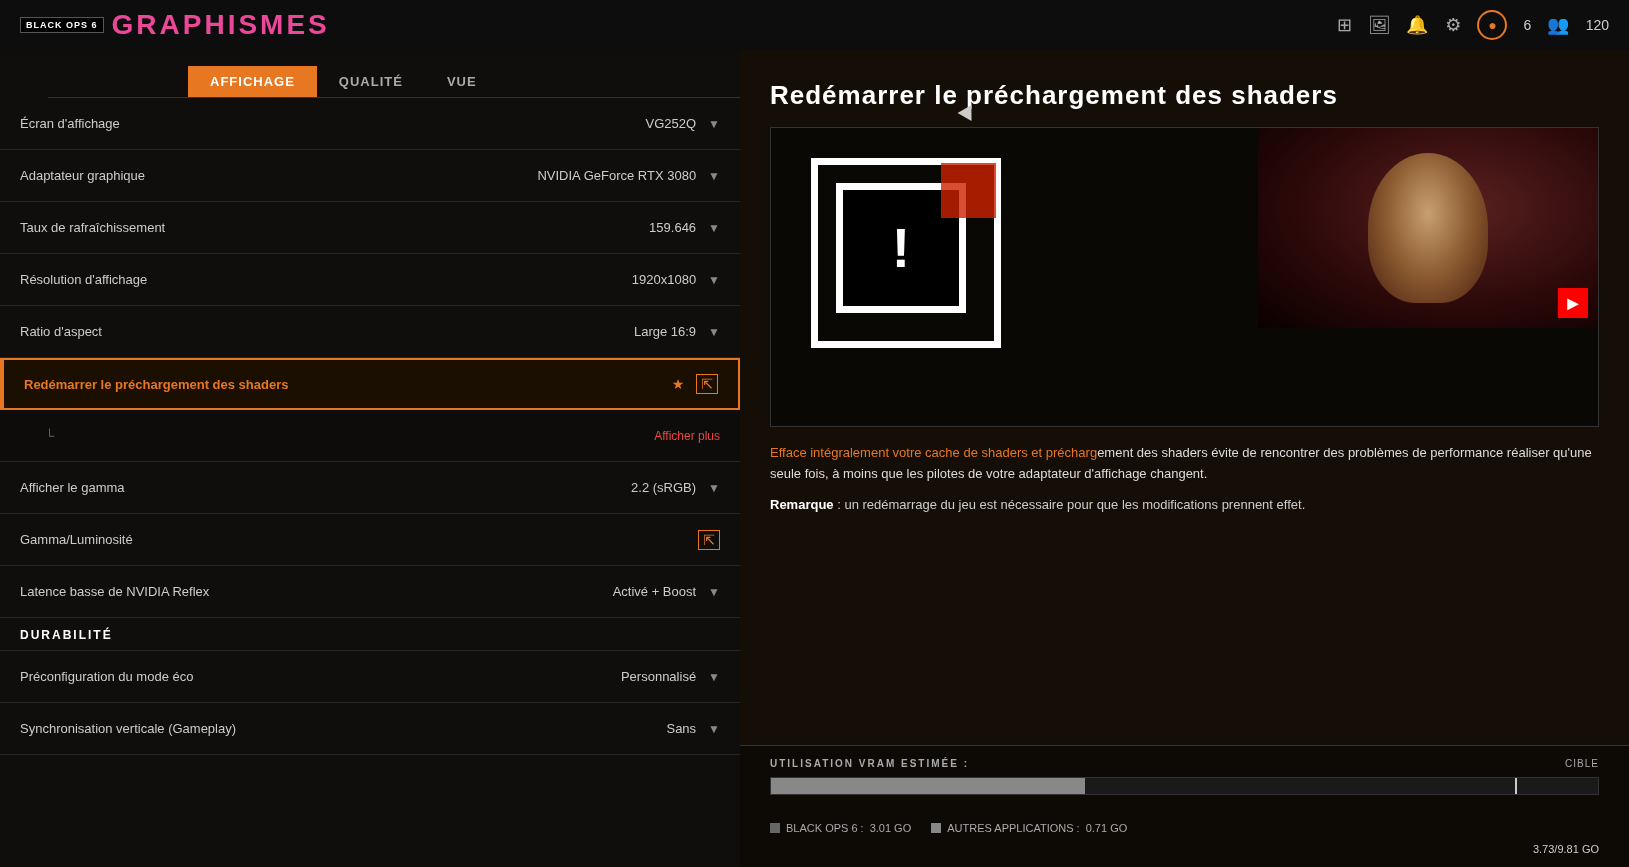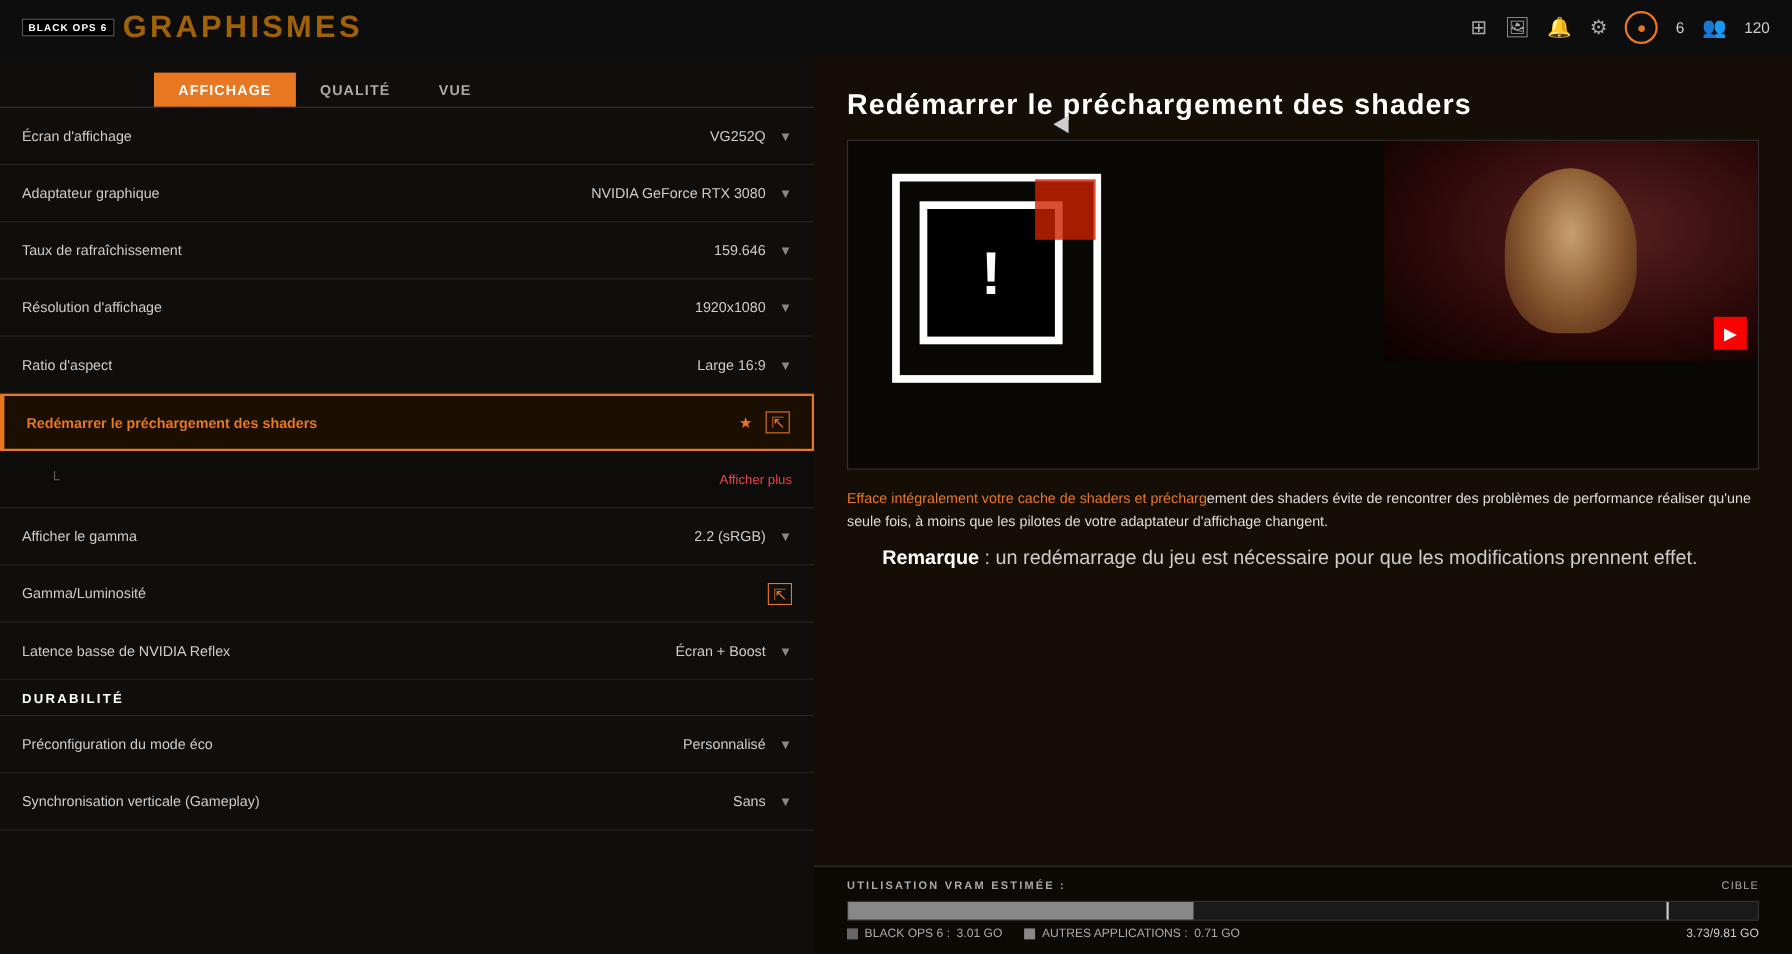--- a/index.html
+++ b/index.html
@@ -37,21 +37,21 @@
       border: 1px solid #555;
       padding: 2px 5px;
       font-size: 9px;
       font-weight: bold;
       color: #fff;
       letter-spacing: 1px;
     }
     .page-title {
       font-size: 28px;
       font-weight: 900;
-      color: #a16207;
+      color: #ec4899;
       letter-spacing: 3px;
       text-transform: uppercase;
     }
     .header-right {
       display: flex;
       align-items: center;
       gap: 16px;
     }
     .header-icon {
       color: #aaa;
@@ -86,20 +86,21 @@
       flex-direction: column;
     }
 
     
     .tabs {
       display: flex;
       padding: 16px 20px 0 140px;
       gap: 0;
       border-bottom: 1px solid #333;
       background: #0f0e0c;
+      margin-left: 48px;
     }
     .tab {
       padding: 8px 22px;
       font-size: 13px;
       font-weight: bold;
       letter-spacing: 1px;
       text-transform: uppercase;
       cursor: pointer;
       color: #aaa;
       background: transparent;
@@ -272,24 +273,23 @@
     
     .description-text {
       font-size: 13px;
       color: #ddd;
       line-height: 1.6;
     }
     .description-text .highlight {
       color: #e87722;
     }
     .note-text {
-      font-size: 18px;
+      font-size: 13px;
       color: #ccc;
       margin-top: 12px;
-      margin-left: 32px;
     }
     .note-text .note-label {
       font-weight: bold;
       color: #fff;
     }
 
     
     .vram-section {
       position: absolute;
       bottom: 0;
@@ -350,20 +350,21 @@
       color: #aaa;
     }
     .vram-dot {
       width: 10px;
       height: 10px;
       background: #666;
     }
     .vram-total {
       font-size: 11px;
       color: #ccc;
+      margin-top: 42px;
     }
 
     
     .cursor {
       position: absolute;
       top: 108px;
       left: 960px;
       width: 0;
       height: 0;
       border-left: 8px solid transparent;
@@ -475,21 +476,21 @@
     <div class="setting-row">
       <span class="setting-label">Gamma/Luminosité</span>
       <div class="setting-value">
         <span class="expand-icon">⇱</span>
       </div>
     </div>
 
     <div class="setting-row">
       <span class="setting-label">Latence basse de NVIDIA Reflex</span>
       <div class="setting-value">
-        <span>Écran + Boost</span>
+        <span>Activé + Boost</span>
         <span class="chevron">▼</span>
       </div>
     </div>
 
     <div class="section-header">
       <span>DURABILITÉ</span>
     </div>
 
     <div class="setting-row">
       <span class="setting-label">Préconfiguration du mode éco</span>

